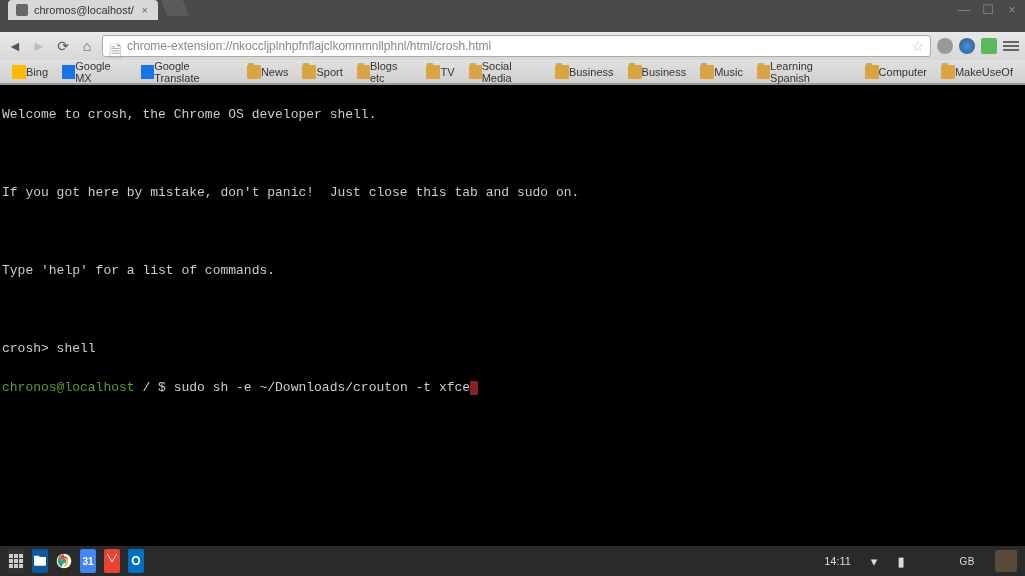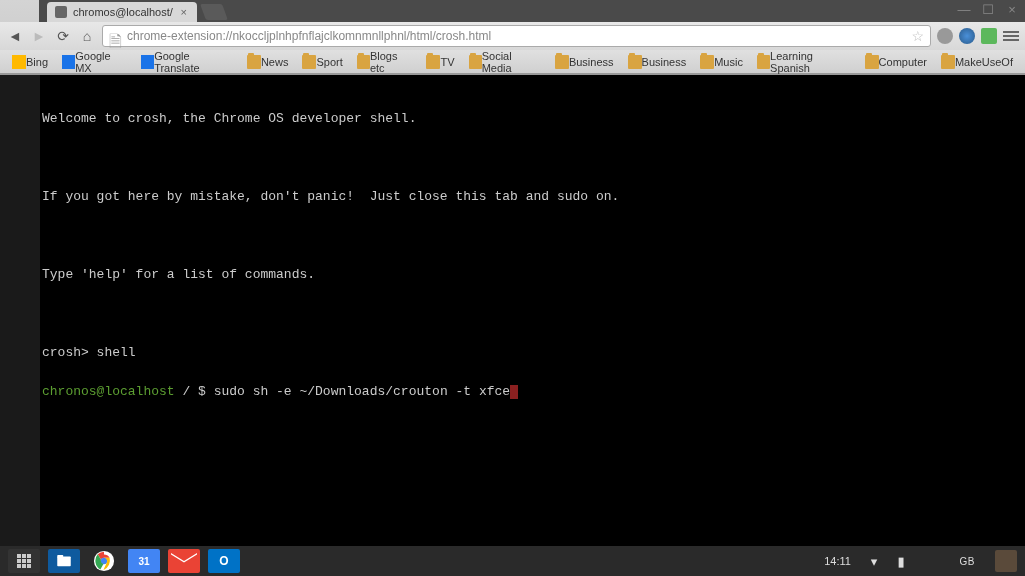--- a/index.html
+++ b/index.html
@@ -13,26 +13,25 @@
     }
     
     
     .browser-chrome {
       background: linear-gradient(to bottom, #d4d4d4, #c8c8c8);
       border-bottom: 1px solid #999;
     }
     
     
     .tab-bar {
-      height: 22px;
+      height: 32px;
       background: #4a4a4a;
       display: flex;
-      align-items: flex-end;
+      align-items: flex-start;
       position: relative;
-      margin-left: 39px;
     }
     .tab {
       background: #d8d8d8;
       height: 20px;
       min-width: 140px;
       margin-left: 8px;
       border-radius: 4px 4px 0 0;
       display: flex;
       align-items: center;
       padding: 0 8px;
@@ -159,25 +158,24 @@
     .bm-bing { background: #ffb900; }
     .bm-gmx { background: #1a73e8; }
     
     
     .terminal {
       background: #000;
       color: #ccc;
       font-family: 'Courier New', monospace;
       font-size: 13px;
       line-height: 1.5;
-      padding: 14px 2px;
+      padding: 0 2px;
       white-space: pre;
       height: calc(100% - 74px - 30px);
       overflow: hidden;
-      margin-left: 40px;
     }
     .term-line { white-space: pre; }
     .prompt-user { color: #5c9e31; }
     .prompt-path { color: #ccc; }
     .cursor-block {
       display: inline-block;
       width: 8px;
       height: 14px;
       background: #8b2020;
       vertical-align: text-bottom;
@@ -189,21 +187,21 @@
       bottom: 0;
       left: 0;
       right: 0;
       height: 30px;
       background: #2a2a2a;
       display: flex;
       align-items: center;
       padding: 0 4px;
     }
     .task-icon {
-      width: 32px;
+      width: 16px;
       height: 24px;
       margin: 0 4px;
       display: flex;
       align-items: center;
       justify-content: center;
       cursor: pointer;
       border-radius: 2px;
     }
     .task-apps { background: #333; }
     .apps-grid { display: grid; grid-template-columns: repeat(3, 4px); gap: 1px; }

